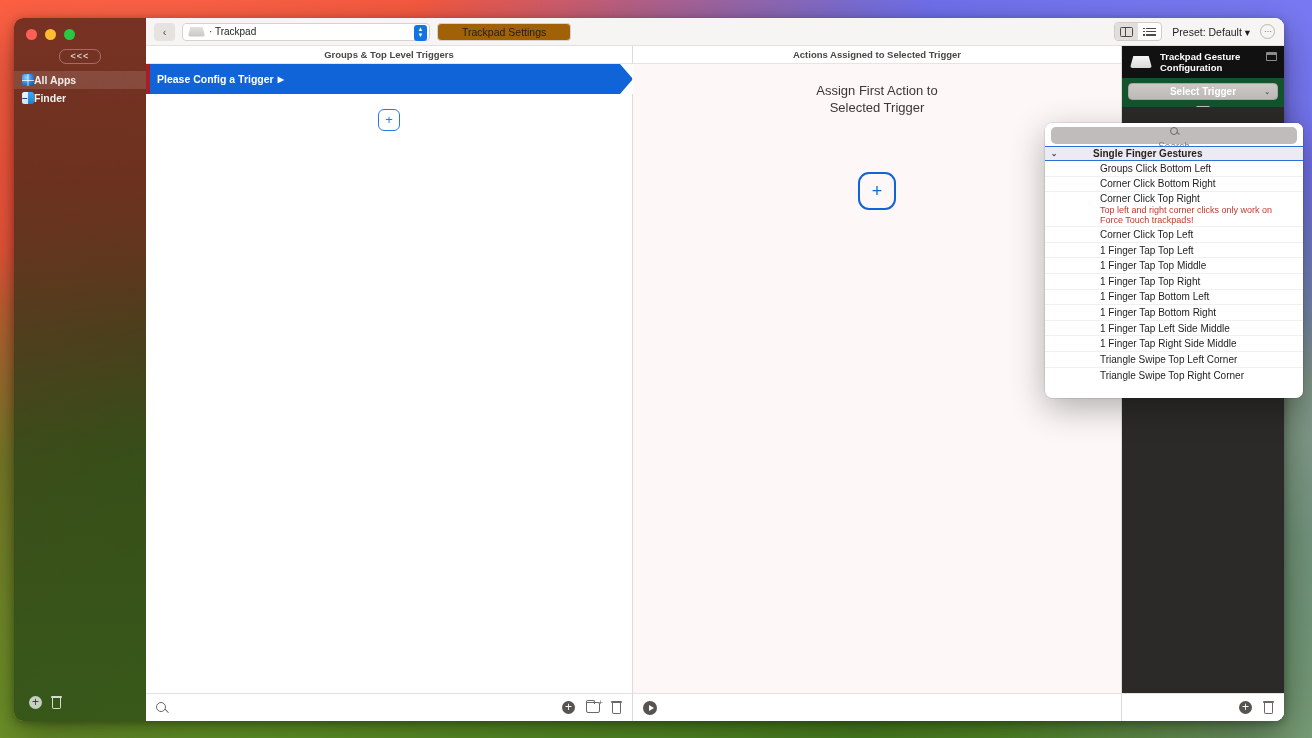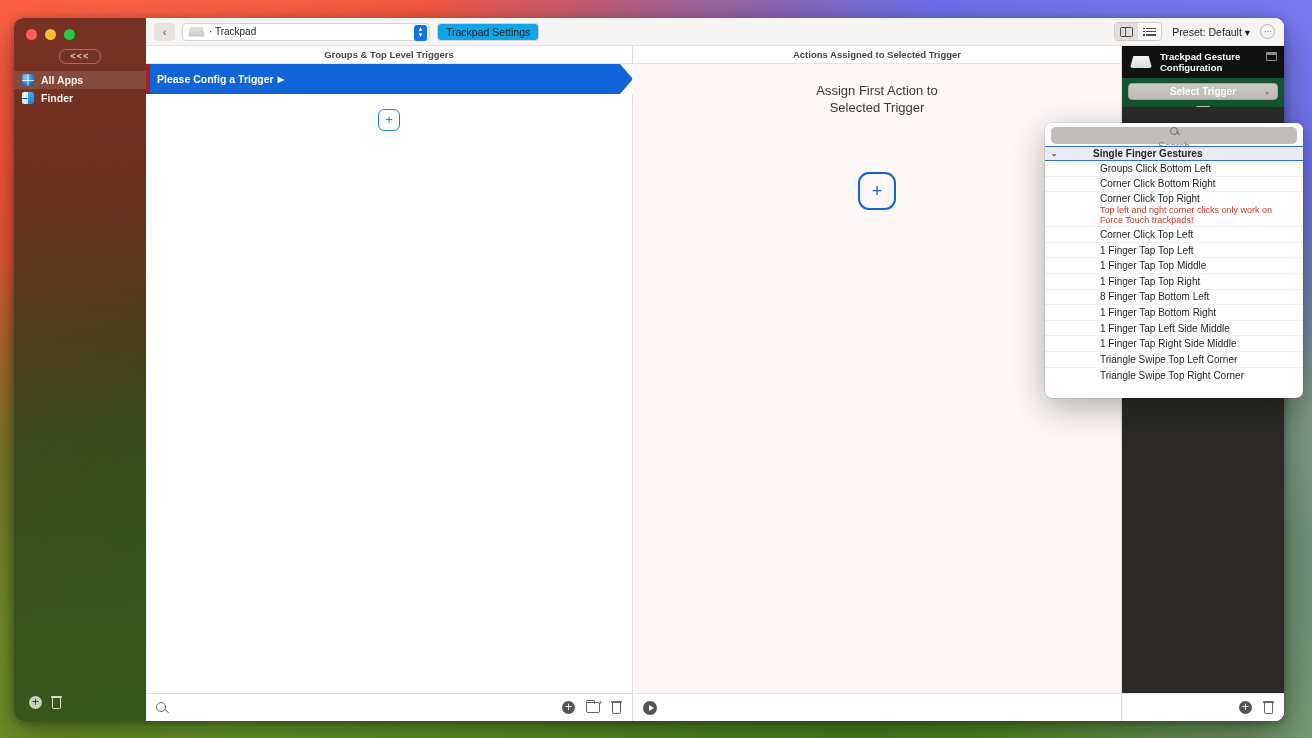--- a/index.html
+++ b/index.html
@@ -68,21 +68,21 @@
     padding: 1px 11px 2px;
     border: 1px solid rgba(255,255,255,.30);
     border-radius: 7px;
     color: rgba(255,255,255,.72);
     font-size: 9px; letter-spacing: 1px; line-height: 10px;
     font-weight: 700;
   }
 
   .side-list { margin-top: 7px; }
   .side-item {
-    display: flex; align-items: center; gap: 7px;
+    display: flex; align-items: center; 
     height: 18px; padding: 0 8px;
     font-size: 10.5px; color: #f2efed; font-weight: 600;
   }
   .side-item.sel { background: rgba(255,255,255,.12); }
   .app-ico { width: 12px; height: 12px; border-radius: 2.5px; flex: 0 0 12px; position: relative; overflow:hidden; }
   .app-ico.globe {
     background: radial-gradient(circle at 35% 30%, #8fd4ff 0%, #2b7fd4 55%, #0d4f9c 100%);
   }
   .app-ico.globe::before{
     content:""; position:absolute; left:50%; top:0; width:1px; height:100%;
@@ -148,22 +148,22 @@
   .path-text { font-size: 10px; color: #1d1d1f; white-space: nowrap; }
   .stepper {
     position: absolute; right: 2px; top: 1px;
     width: 13px; height: 16px; border-radius: 3px;
     background: #1273e6;
     display: flex; flex-direction: column; align-items: center; justify-content: center;
     gap: 1px; color: #fff;
   }
   .stepper i { font-style: normal; font-size: 6px; line-height: 5px; }
   .tb-btn {
-    height: 18px; padding: 0 8px;
-    background: #0ea5e9; border: 1px solid #d6d2d0; border-radius: 4px;
+    height: 18px; padding: 0 24px;
+    background: #a16207; border: 1px solid #d6d2d0; border-radius: 4px;
     font-size: 10.5px; color: #1d1d1f;
     display: flex; align-items: center;
   }
   .tb-right { margin-left: auto; display: flex; align-items: center; gap: 10px; }
   .seg {
     display: flex; border: 1px solid #cfcbc9; border-radius: 4px; overflow: hidden;
     background: #fff;
   }
   .seg > div {
     width: 23px; height: 17px;
@@ -607,21 +607,21 @@
         <div class="pop-item">
           <span>1 Finger Tap Top Left</span>
         </div>
         <div class="pop-item">
           <span>1 Finger Tap Top Middle</span>
         </div>
         <div class="pop-item">
           <span>1 Finger Tap Top Right</span>
         </div>
         <div class="pop-item">
-          <span>8 Finger Tap Bottom Left</span>
+          <span>1 Finger Tap Bottom Left</span>
         </div>
         <div class="pop-item">
           <span>1 Finger Tap Bottom Right</span>
         </div>
         <div class="pop-item">
           <span>1 Finger Tap Left Side Middle</span>
         </div>
         <div class="pop-item">
           <span>1 Finger Tap Right Side Middle</span>
         </div>

